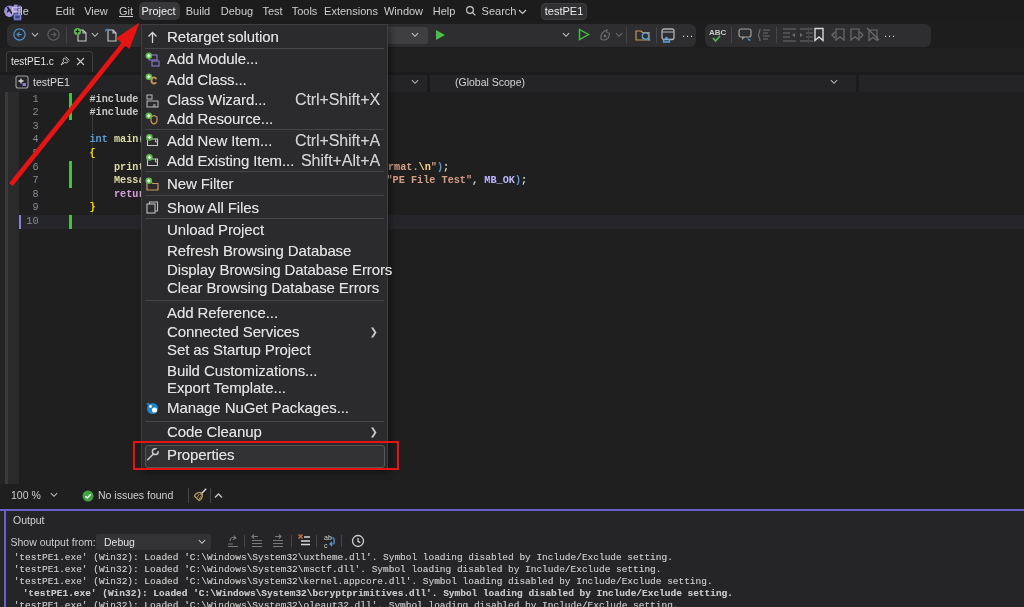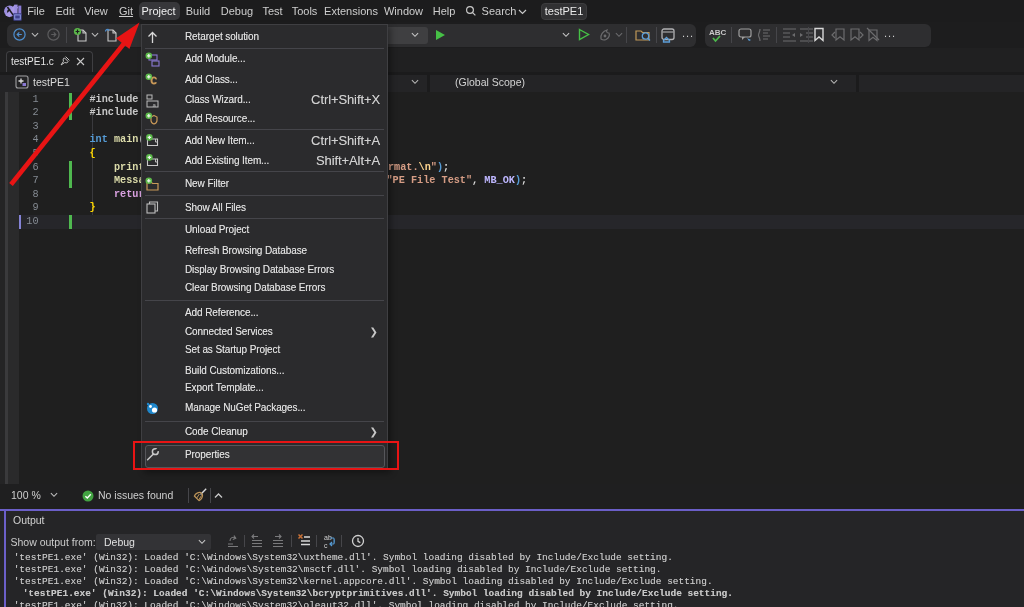--- a/index.html
+++ b/index.html
@@ -26,25 +26,25 @@
   #editor{left:0;top:92px;width:1024px;height:392px;background:#1f1f1f;overflow:hidden;}
   .cl{position:absolute;height:14px;line-height:14px;font-family:"Liberation Mono",monospace;
       font-size:10.2px;font-weight:bold;white-space:pre;}
   .ln{position:absolute;left:4px;width:34.5px;text-align:right;color:#858b93;font-weight:normal;}
   .gbar{position:absolute;left:69px;width:3.4px;background:#4fb84f;}
   
   #menu{left:141px;top:23.5px;width:247px;height:446px;background:#2b2b2d;
         border:1px solid #3f3f42;box-sizing:border-box;z-index:10;
         box-shadow:3px 3px 6px rgba(0,0,0,.35);}
   .mi{position:absolute;left:0;width:100%;height:19.5px;}
-  .mtext{position:absolute;left:43px;top:0;height:19.5px;line-height:19.5px;
-         font-size:10px;letter-spacing:-0.1px;color:#e2e2e2;white-space:nowrap;
+  .mtext{position:absolute;left:25px;top:0;height:19.5px;line-height:19.5px;
+         font-size:15px;letter-spacing:-0.1px;color:#e2e2e2;white-space:nowrap;
          text-shadow:0 0 0.6px rgba(226,226,226,0.55);}
   .msc{position:absolute;right:7px;top:0;height:19.5px;line-height:19.5px;
-       font-size:13px;letter-spacing:-0.1px;color:#d0d0d0;
+       font-size:16px;letter-spacing:-0.1px;color:#d0d0d0;
        text-shadow:0 0 0.6px rgba(208,208,208,0.55);}
   .msep{position:absolute;left:3px;right:3px;height:1px;background:#45454a;}
   .mico{position:absolute;left:3px;top:2.7px;width:15px;height:15px;}
   .marr{position:absolute;right:9px;top:4px;font-size:10px;color:#c8c8c8;}
   
   #statusrow{left:0;top:484px;width:1024px;height:23px;background:#1f1f20;}
   
   #output{left:0;top:508.5px;width:1024px;height:98.5px;background:#252527;
           border-top:2px solid #6b5fc8;box-sizing:border-box;}
   .outline-text{font-size:9.47px;color:#c6c6c6;white-space:pre;line-height:12px;
@@ -63,21 +63,21 @@
   <svg class="abs" style="left:4px;top:3px;" width="18" height="18" viewBox="0 0 18 18">
     <circle cx="5.7" cy="8.2" r="5.6" fill="#9c8ee0"></circle>
     <circle cx="5.4" cy="8.6" r="2.3" fill="#1c1c1d"></circle>
     <path d="M1.6 12.2 L10.6 1.8 L14.2 4.6 L5.8 14.2 Z" fill="#a99ae6"></path>
     <path d="M3.4 4 L9.4 12.4" stroke="#1c1c1d" stroke-width="1.6"></path>
     <rect x="10.4" y="1.6" width="3.2" height="11" fill="#9c8ee0"></rect>
     <rect x="14.3" y="2.6" width="3" height="9.6" fill="#8b7cd8"></rect>
     <rect x="9.3" y="10.3" width="8.4" height="7.4" rx="0.8" fill="#3f418c"></rect>
     <rect x="10.7" y="11.9" width="5.6" height="4.2" fill="none" stroke="#8e9ae0" stroke-width="1"></rect>
   </svg>
-  <div class="abs ui mlabel" style="left:22px;width:28px;">File</div>
+  <div class="abs ui mlabel" style="left:6px;width:28px;">File</div>
   <div class="abs ui mlabel" style="left:51px;width:28px;">Edit</div>
   <div class="abs ui mlabel" style="left:81px;width:30px;">View</div>
   <div class="abs ui mlabel" style="left:113px;width:26px;text-decoration:underline;">Git</div>
   <div class="abs ui mlabel" style="left:139px;width:39px;color:#f0f0f0;">Project</div>
   <div class="abs ui mlabel" style="left:183px;width:30px;text-align:center;">Build</div>
   <div class="abs ui mlabel" style="left:218px;width:38px;">Debug</div>
   <div class="abs ui mlabel" style="left:259px;width:27px;">Test</div>
   <div class="abs ui mlabel" style="left:290px;width:29px;">Tools</div>
   <div class="abs ui mlabel" style="left:324px;width:54px;">Extensions</div>
   <div class="abs ui mlabel" style="left:382px;width:43px;">Window</div>

